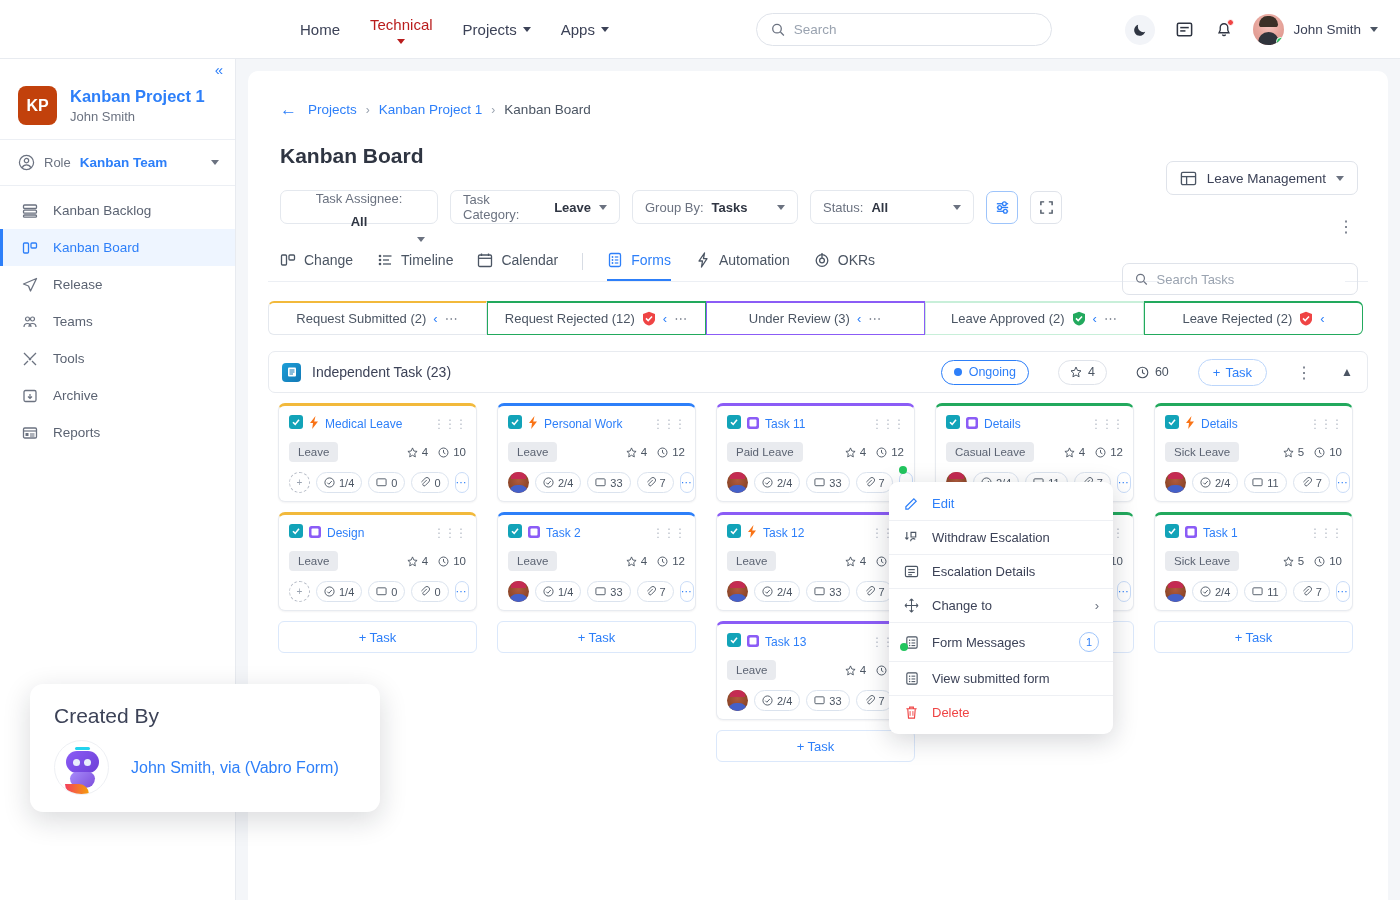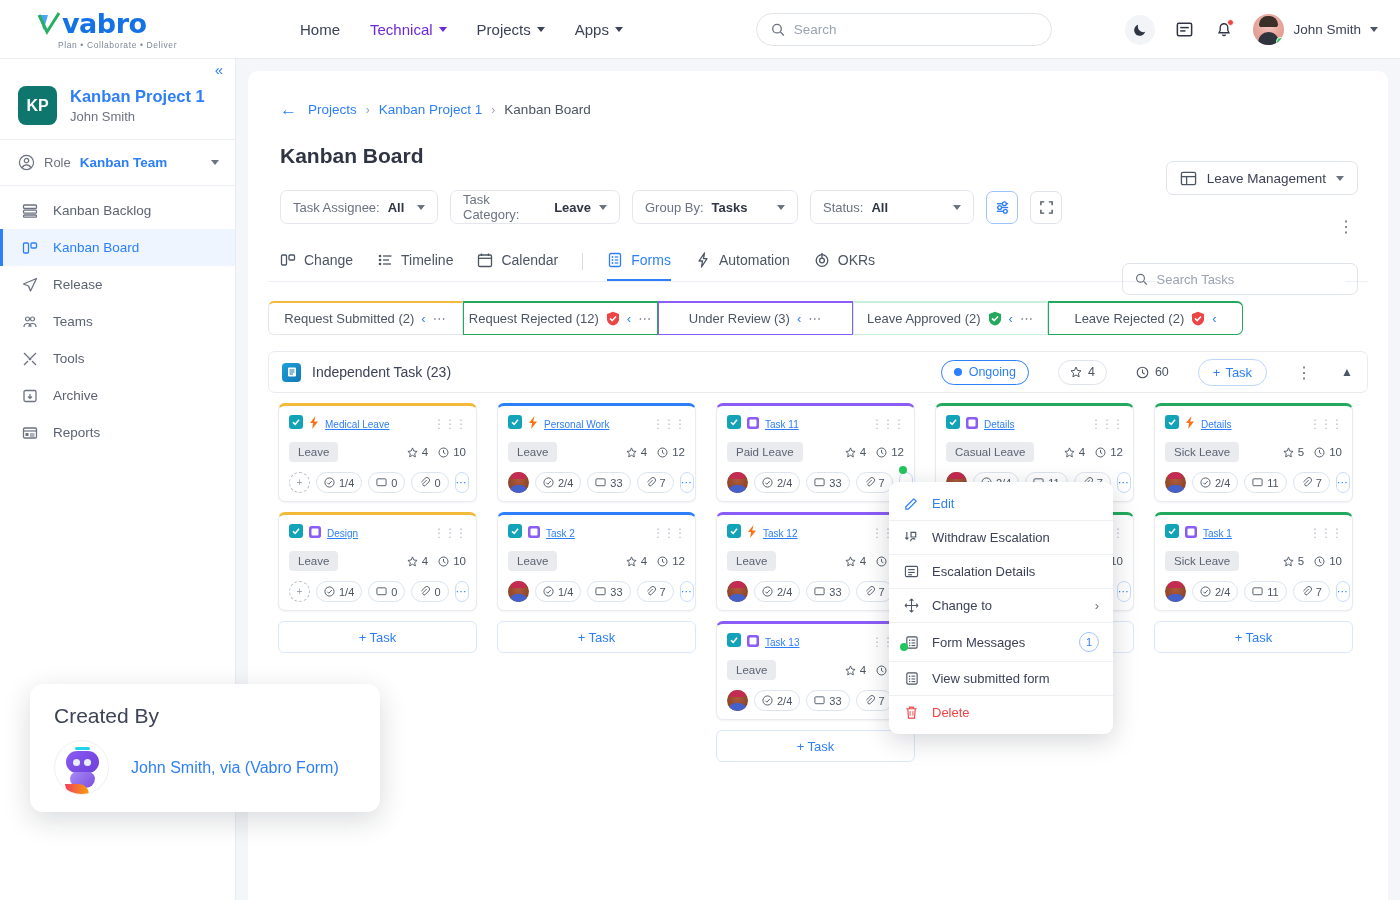--- a/index.html
+++ b/index.html
@@ -18,21 +18,21 @@
     background: #fff; border-bottom: 1px solid #e8ebf0;
     display: flex; align-items: center;
   }
   .logo-wrap { position: absolute; left: 36px; top: 8px; width: 170px; }
   .logo-row { display: flex; align-items: center; height: 30px; }
   .logo-text { font-size: 27px; font-weight: 700; color: #1472e6; letter-spacing: -0.5px; font-family: "DejaVu Sans", sans-serif; }
   .logo-tag { font-size: 8.5px; color: #7d8899; letter-spacing: 0.6px; margin-top: 2px; margin-left: 22px; }
 
   .nav { position: absolute; left: 300px; top: 0; height: 59px; display: flex; align-items: center; gap: 30px; }
   .nav-item { font-size: 15px; color: #3c4257; display: flex; align-items: center; gap: 6px; cursor: pointer; }
-  .nav-item.active { color: #6d28d9; }
+  .nav-item.active { color: #b91c1c; flex-direction: column; }
   .caret { width: 0; height: 0; border-left: 4.5px solid transparent; border-right: 4.5px solid transparent; border-top: 5px solid currentColor; display: inline-block; }
 
   .search-top {
     position: absolute; left: 756px; top: 13px; width: 296px; height: 33px;
     border: 1px solid #dfe3ea; border-radius: 18px; display: flex; align-items: center;
     padding: 0 14px; gap: 9px; background: #fff;
   }
   .search-top input { border: 0; outline: 0; font-size: 13.5px; color: #3c4257; width: 100%; font-family: inherit; background: transparent; }
   .search-top input::placeholder { color: #9aa3b0; }
 
@@ -47,21 +47,21 @@
   .presence { position: absolute; right: -1px; bottom: -1px; width: 9px; height: 9px; border-radius: 50%; background: #22c55e; border: 1.5px solid #fff; z-index: 3; }
   .user-name { font-size: 13.5px; color: #3c4257; }
 
   
   .sidebar {
     position: absolute; left: 0; top: 59px; width: 236px; height: 841px;
     background: #fff; border-right: 1px solid #e8ebf0;
   }
   .collapse-btn { position: absolute; right: 12px; top: 3px; color: #2d7ff9; font-size: 15px; cursor: pointer; line-height: 1; }
   .proj-head { display: flex; align-items: center; gap: 13px; padding: 27px 0 14px 18px; border-bottom: 1px solid #eceff4; }
-  .proj-badge { width: 39px; height: 39px; border-radius: 8px; background: #0f766e; color: #fff; font-size: 16px; font-weight: 700; display: flex; align-items: center; justify-content: center; }
+  .proj-badge { width: 39px; height: 39px; border-radius: 8px; background: #c2410c; color: #fff; font-size: 16px; font-weight: 700; display: flex; align-items: center; justify-content: center; }
   .proj-title { font-size: 16.5px; font-weight: 700; color: #2d7ff9; line-height: 1.2; }
   .proj-sub { font-size: 13px; color: #6b7280; margin-top: 2px; }
 
   .role-row { display: flex; align-items: center; gap: 9px; padding: 14px 16px 14px 18px; border-bottom: 1px solid #eceff4; cursor: pointer; }
   .role-label { font-size: 13px; color: #6b7280; }
   .role-val { font-size: 13.5px; font-weight: 700; color: #2d7ff9; }
   .role-caret { margin-left: auto; color: #6b7280; }
 
   .side-list { padding-top: 6px; }
   .side-item { display: flex; align-items: center; gap: 14px; height: 37px; padding-left: 18px; font-size: 13.5px; color: #5b6372; cursor: pointer; border-left: 3px solid transparent; }
@@ -86,41 +86,41 @@
 
   .page-title { padding: 26px 0 0 32px; font-size: 21px; font-weight: 700; color: #2f3542; }
   .kebab-title { position: absolute; right: 34px; top: 148px; color: #6b7280; cursor: pointer; font-size: 16px; line-height: 1; }
 
   .filters { display: flex; align-items: center; gap: 12px; padding: 22px 0 0 32px; }
   .filt {
     height: 34px; border: 1px solid #e4e8ee; border-radius: 7px; display: flex; align-items: center;
     gap: 8px; padding: 0 12px; font-size: 13px; color: #6b7280; cursor: pointer; background: #fff;
   }
   .filt b { color: #2f3542; font-weight: 600; }
-  .filt.w1 { width: 158px; } .filt.w2 { width: 170px; } .filt.w3 { width: 166px; } .filt.w4 { width: 164px; }
+  .filt.w1 { width: 158px; flex-direction: column; } .filt.w2 { width: 170px; } .filt.w3 { width: 166px; } .filt.w4 { width: 164px; }
   .filt .sp { margin-left: auto; }
   .sq-btn { width: 32px; height: 33px; border: 1px solid #dfe3ea; border-radius: 7px; display: flex; align-items: center; justify-content: center; cursor: pointer; background: #fff; }
   .sq-btn.blue { border-color: #9dc4fb; }
   .search-tasks {
     position: absolute; right: 30px; top: 192px; width: 236px; height: 32px; border: 1px solid #dfe3ea;
     border-radius: 7px; display: flex; align-items: center; gap: 9px; padding: 12px 12px;
   }
   .search-tasks input { border: 0; outline: 0; font-size: 13px; width: 100%; color: #3c4257; font-family: inherit; }
   .search-tasks input::placeholder { color: #9aa3b0; }
 
   .tabs { display: flex; align-items: center; gap: 24px; padding: 18px 0 0 34px; border-bottom: 1px solid #eceff4; margin: 10px 20px 0 20px; padding-left: 12px; }
   .tab { display: flex; align-items: center; gap: 8px; font-size: 14px; color: #4b5563; padding-bottom: 11px; cursor: pointer; border-bottom: 2.5px solid transparent; }
   .tab.active { color: #2d7ff9; border-bottom-color: #2d7ff9; font-weight: 500; }
   .tab-div { width: 1px; height: 17px; background: #d7dce4; margin-bottom: 11px; }
 
   
   .board { position: absolute; left: 20px; top: 230px; width: 1100px; }
   .col-heads { display: flex; gap: 0; }
   .col-head {
-    width: 195px; height: 34px; background: #fff; border: 1px solid #e4e8ee; border-top-width: 2.5px;
+    width: 219px; height: 34px; background: #fff; border: 1px solid #e4e8ee; border-top-width: 2.5px;
     display: flex; align-items: center; justify-content: center; gap: 7px; font-size: 13px; color: #4b5563; cursor: pointer;
   }
   .col-head:first-child { border-radius: 6px 0 0 6px; }
   .col-head:last-child { border-radius: 0 6px 6px 0; }
   .chev-l { color: #2d7ff9; font-size: 13px; }
   .dots3 { color: #6b7280; letter-spacing: 1px; font-size: 13px; }
   .shield { width: 14px; height: 15px; display: inline-block; }
 
   .group-row {
     margin-top: 16px; height: 42px; border: 1px solid #e8ebf0; border-radius: 7px; background: #fff;
@@ -136,21 +136,21 @@
   .btn-task { height: 27px; border: 1px solid #bcd6fb; border-radius: 14px; display: flex; align-items: center; gap: 5px; padding: 0 14px; font-size: 13px; color: #2d7ff9; cursor: pointer; background: #fff; }
 
   .cols { display: flex; gap: 0; margin-top: 10px; }
   .col { width: 219px; padding: 0 10px; }
 
   .card {
     background: #fff; border: 1px solid #e8ebf0; border-top-width: 3px; border-radius: 7px;
     padding: 9px 10px 8px 10px; margin-bottom: 10px; box-shadow: 0 1px 2px rgba(16,24,40,.05);
   }
   .c-top { display: flex; align-items: center; gap: 6px; }
-  .c-title { font-size: 10px; color: #2d7ff9; font-weight: 500; text-decoration: underline; }
+  .c-title { font-size: 12px; color: #2d7ff9; font-weight: 500; }
   .c-grip { margin-left: auto; color: #b6bcc7; font-size: 12px; letter-spacing: -1px; line-height: 8px; }
   .c-mid { display: flex; align-items: center; margin-top: 9px; }
   .c-tag { background: #e9ebef; color: #5b6372; font-size: 11.5px; border-radius: 4px; padding: 4px 9px; }
   .c-meta { margin-left: auto; display: flex; align-items: center; gap: 10px; font-size: 11.5px; color: #4b5563; }
   .c-meta span { display: flex; align-items: center; gap: 4px; }
   .c-bot { display: flex; align-items: center; gap: 6px; margin-top: 10px; position: relative; }
   .mini-pill { height: 21px; border: 1px solid #dbe3ee; border-radius: 11px; display: flex; align-items: center; gap: 4px; padding: 0 7px; font-size: 11px; color: #4b5563; }
   .mini-dots { width: 23px; height: 21px; border: 1px solid #c9dcf8; border-radius: 11px; display: flex; align-items: center; justify-content: center; color: #2d7ff9; font-size: 11px; letter-spacing: 1px; cursor: pointer; }
   .ava { width: 21px; height: 21px; border-radius: 50%; background: radial-gradient(circle at 50% 40%, #b05a3c 0%, #8b4528 70%); position: relative; overflow: hidden; flex: none; }
   .ava::before { content:""; position:absolute; left:3px; top:-2px; width:15px; height:9px; border-radius: 8px 8px 0 0; background:#c42b52; }
@@ -188,30 +188,20 @@
   .cb-ava .tail { position: absolute; left: 10px; bottom: 0; width: 24px; height: 10px; border-radius: 0 12px 0 12px; background: linear-gradient(90deg,#f43f5e,#f59e0b); }
   .cb-ava .ant { position: absolute; left: 20px; top: 6px; width: 15px; height: 3px; border-radius: 2px; background: #22d3ee; }
   .cb-name { font-size: 16px; color: #2d7ff9; }
 </style>
 </head>
 <body>
 
 <div class="app">
 
   <div class="topbar">
-    <div class="logo-wrap">
-      <div class="logo-row">
-        <svg width="26" height="26" viewBox="0 0 26 26">
-          <path d="M3 5 L12 5 L7.5 20 Z" fill="#4da3f5"></path>
-          <path d="M3 5 L11 22 L23 3" fill="none" stroke="#27ae60" stroke-width="3"></path>
-        </svg>
-        <span class="logo-text">vabro</span>
-      </div>
-      <div class="logo-tag">Plan • Collaborate • Deliver</div>
-    </div>
 
     <div class="nav">
       <div class="nav-item">
           <span>Home</span>
         </div>
       <div class="nav-item active">
           <span>Technical</span>
           <i class="caret"></i>
         </div>
       <div class="nav-item">

